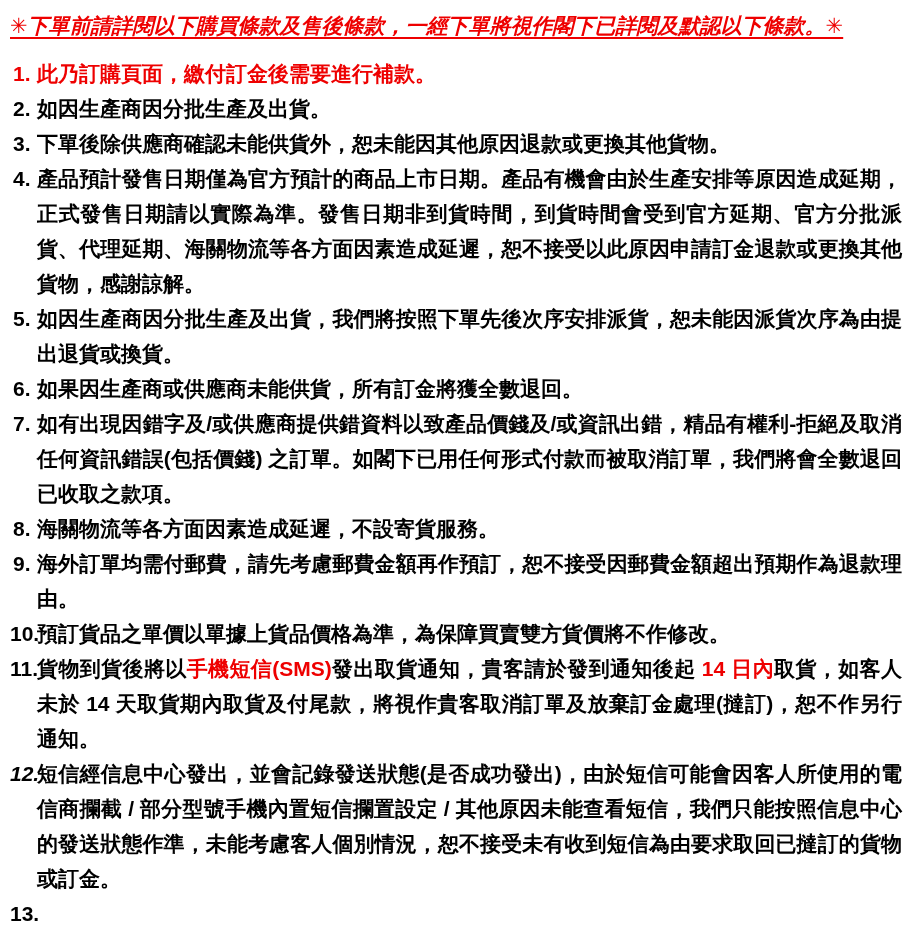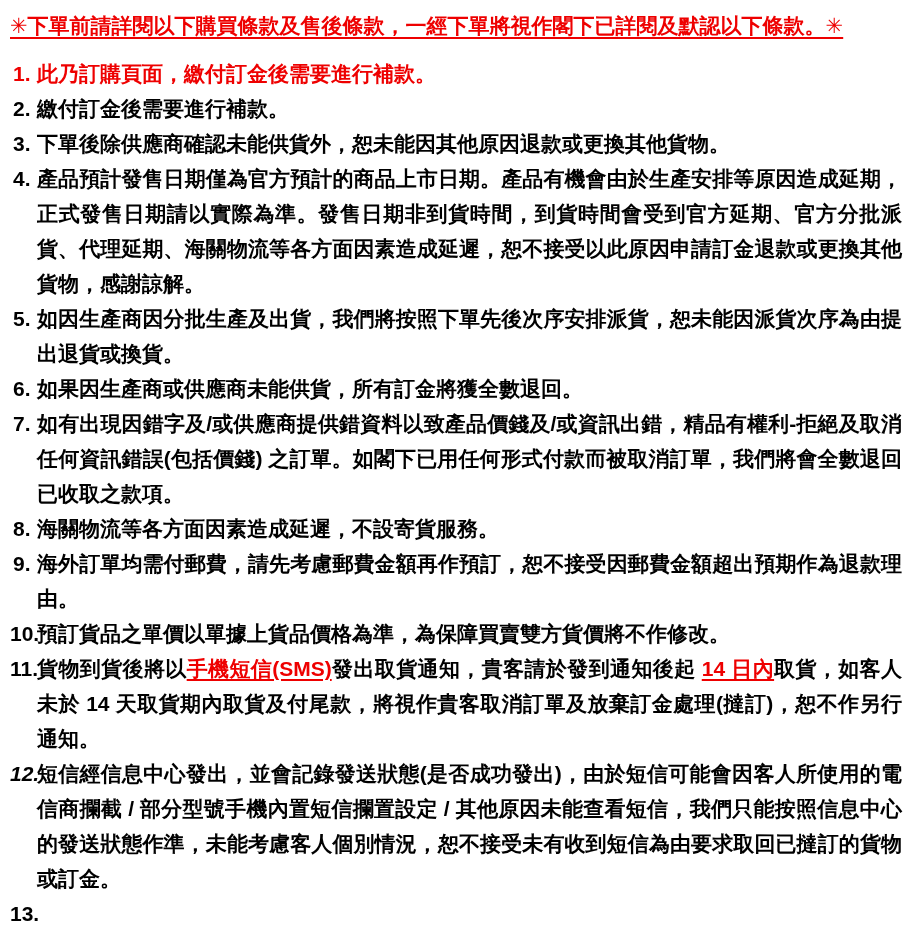--- a/index.html
+++ b/index.html
@@ -18,20 +18,21 @@
     font-weight: 700;
     font-size: 21px;
     line-height: 35px;
     color: var(--black);
   }
   .doc {
     padding: 8px 10px 6px 10px;
   }
   .header-line {
     color: var(--red);
+    font-style: italic;
   }
   .header-line .hdr-text {
     text-decoration: underline;
     text-decoration-thickness: 2px;
     text-underline-offset: 4px;
   }
   .section-title {
     margin-top: 16px;
   }
   .section-title .title-text {
@@ -52,21 +53,20 @@
   }
   .term-row .txt {
     flex: 1 1 auto;
     text-align: justify;
     text-justify: inter-ideograph;
     padding-right: 1px;
   }
   .term-row.red { color: var(--red); }
   .em-red {
     color: var(--red);
-    text-decoration: underline;
     text-decoration-thickness: 2px;
     text-underline-offset: 3px;
   }
 </style>
 </head>
 <body>
 
 <div class="doc">
 
   <div class="header-line">
@@ -74,21 +74,21 @@
   </div>
 
 
   <div class="terms-list">
       <div class="term-row red">
         <span class="num" style="padding-left: 3px;">1.</span>
         <div class="txt"><span>此乃訂購頁面，繳付訂金後需要進行補款。</span></div>
       </div>
       <div class="term-row">
         <span class="num" style="padding-left: 3px;">2.</span>
-        <div class="txt"><span>繳付訂金後需要進行補款。</span></div>
+        <div class="txt"><span>如因生產商因分批生產及出貨。</span></div>
       </div>
       <div class="term-row">
         <span class="num" style="padding-left: 3px;">3.</span>
         <div class="txt"><span>下單後除供應商確認未能供貨外，恕未能因其他原因退款或更換其他貨物。</span></div>
       </div>
       <div class="term-row">
         <span class="num" style="padding-left: 3px;">4.</span>
         <div class="txt"><span>產品預計發售日期僅為官方預計的商品上市日期。產品有機會由於生產安排等原因造成延期，正式發售日期請以實際為準。發售日期非到貨時間，到貨時間會受到官方延期、官方分批派貨、代理延期、海關物流等各方面因素造成延遲，恕不接受以此原因申請訂金退款或更換其他貨物，感謝諒解。</span></div>
       </div>
       <div class="term-row">

